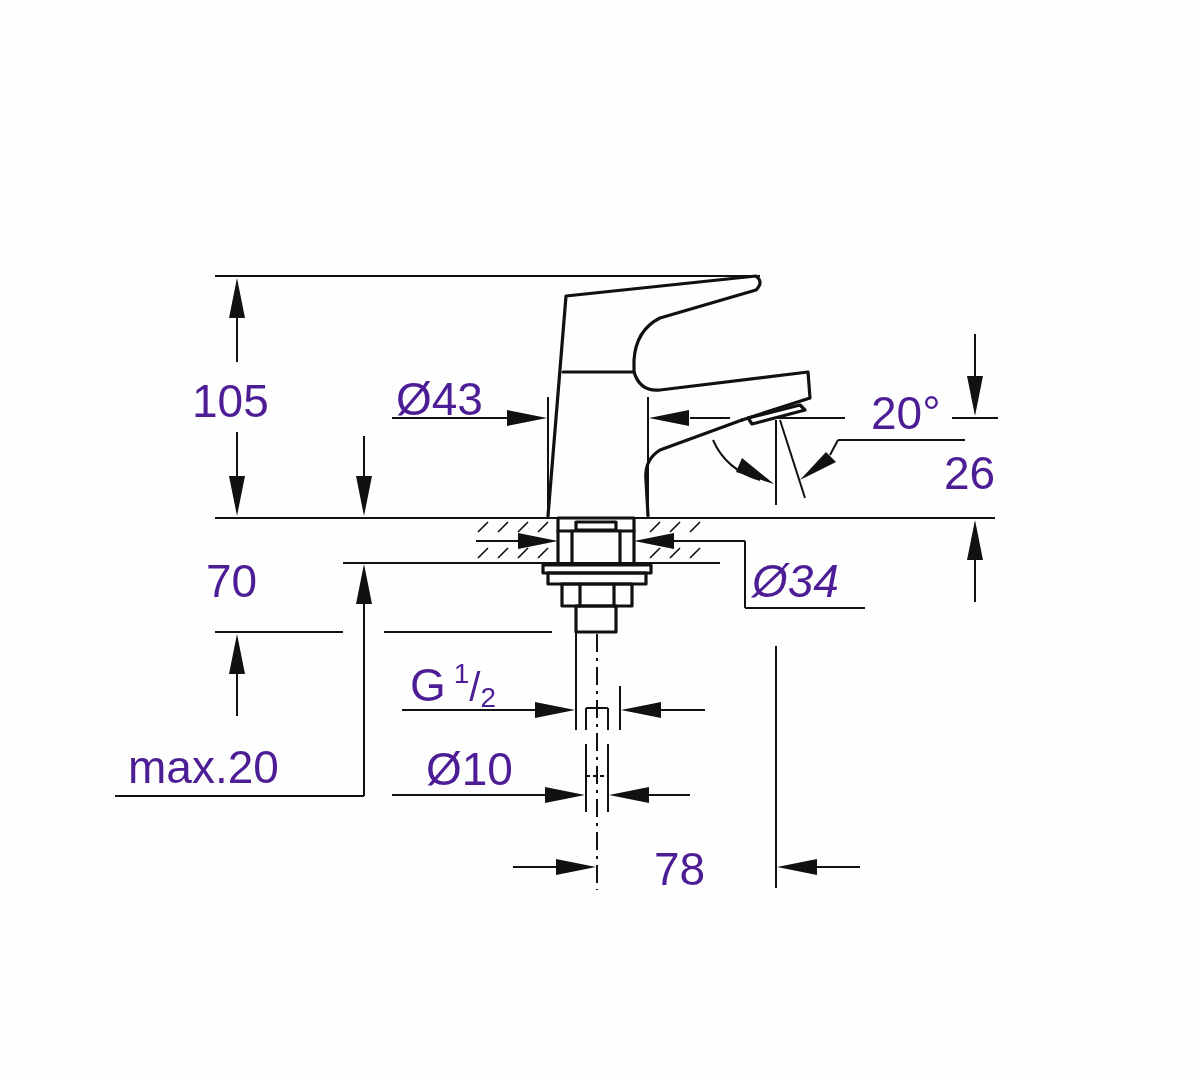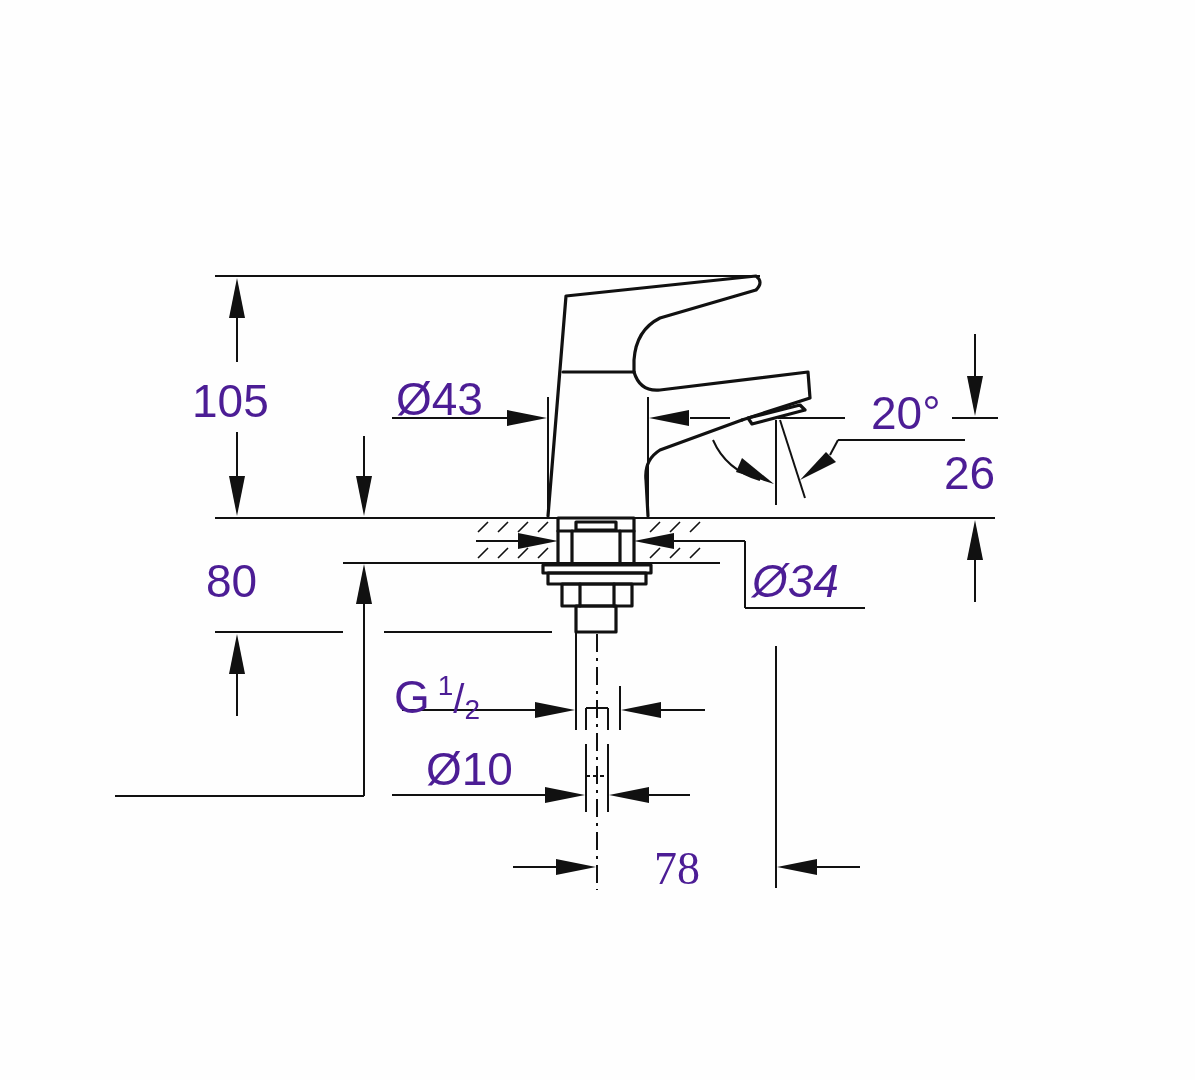--- a/index.html
+++ b/index.html
@@ -152,19 +152,20 @@
       <polygon class="fillb" points="777,867 817,859 817,875"></polygon>
       <line class="ln" x1="817" y1="867" x2="860" y2="867"></line>
     </g>
   </svg>
 
   <div class="lbl" style="left:192px; top:378px;">105</div>
   <div class="lbl" style="left:396px; top:376px;">Ø43</div>
   <div class="lbl" style="left:855px; top:390px;margin-left:16px;">20°</div>
   <div class="lbl" style="left:944px; top:450px;">26</div>
   <div class="lbl" style="left:752px; top:558px;font-style:italic;">Ø34</div>
-  <div class="lbl" style="left:206px; top:558px;">80</div>
-  <div class="lbl" style="left:394px; top:662px;margin-top:12px;">
+  <div class="lbl" style="left:206px; top:558px;">70</div>
+  <div class="lbl" style="left:128px; top:744px;">max.20</div>
+  <div class="lbl" style="left:410px; top:662px;">
     <span>G</span><span class="sup" style="margin-left:8px;">1</span><span style="font-size:40px;">/</span><span class="sub">2</span>
   </div>
   <div class="lbl" style="left:426px; top:746px;">Ø10</div>
-  <div class="lbl" style="left:654px; top:846px;font-family:Liberation Serif, serif;">78</div>
+  <div class="lbl" style="left:654px; top:846px;">78</div>
 </div>
 
 </body></html>

